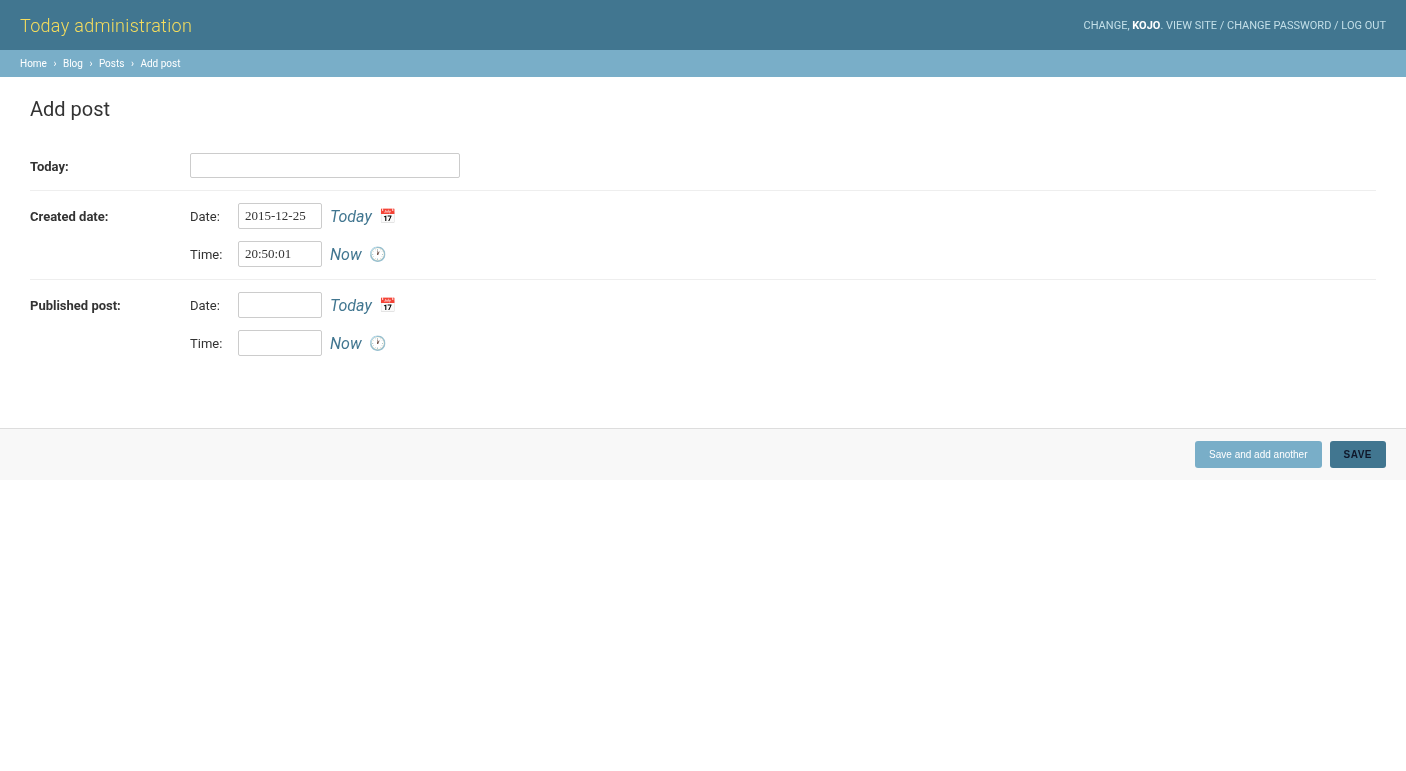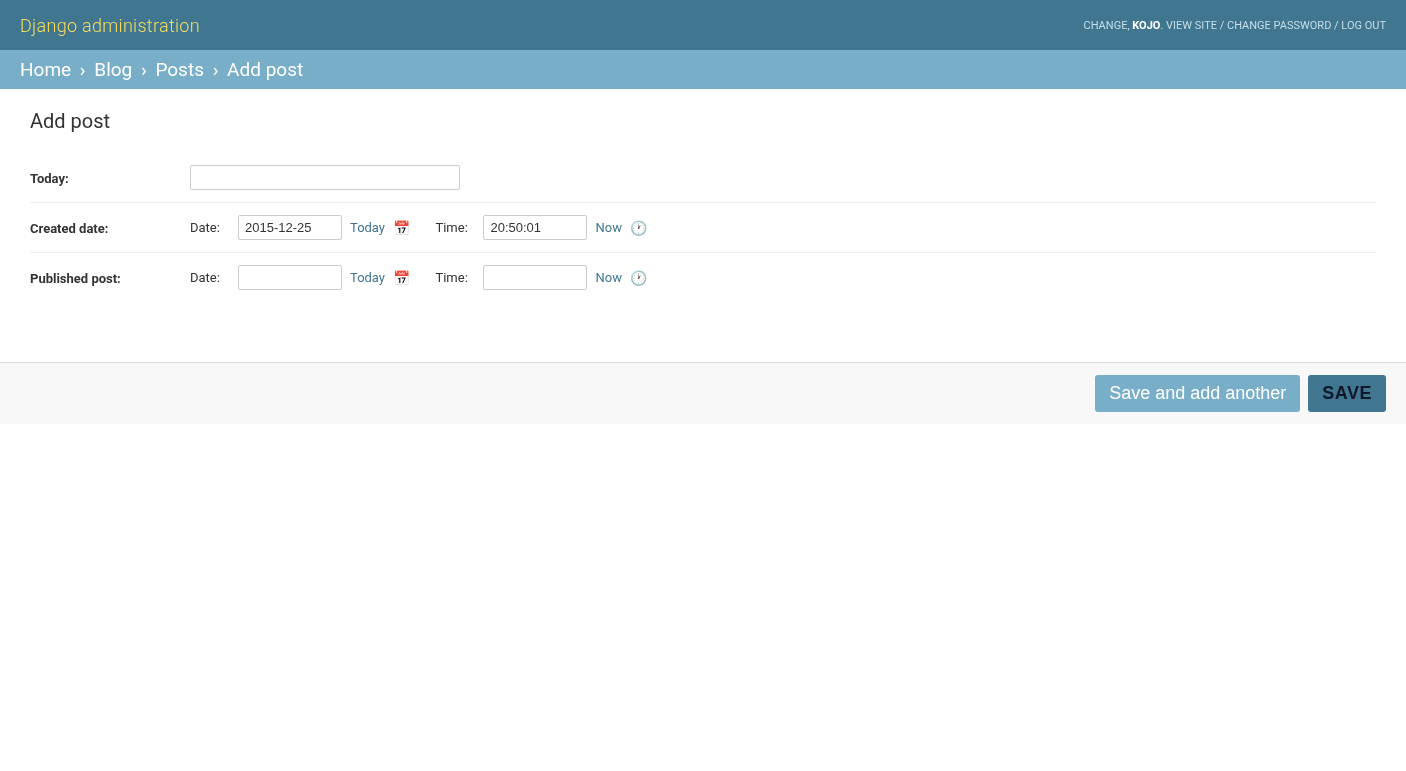--- a/index.html
+++ b/index.html
@@ -30,21 +30,21 @@
       text-decoration: none;
     }
     #header .user-tools strong {
       color: #fff;
     }
 
     
     #breadcrumbs {
       background: #79aec8;
       padding: 8px 20px;
-      font-size: 19px;
+      font-size: 10px;
       color: #fff;
     }
     #breadcrumbs a {
       color: #fff;
       text-decoration: none;
     }
     #breadcrumbs .separator {
       margin: 0 4px;
       color: #fff;
     }
@@ -117,40 +117,43 @@
       cursor: pointer;
       font-size: 14px;
       text-decoration: none;
     }
     .edit-icon { color: #c8a900; }
     .add-icon { color: #417690; }
 
     
     .date-time-group {
       display: flex;
-      gap: 25px;
+      flex-direction: column;
+      gap: 12px;
     }
     .dt-row {
       display: flex;
       align-items: center;
       gap: 8px;
     }
     .dt-label {
       width: 40px;
       font-size: 13px;
       color: #333;
     }
     .dt-input {
-      width: 104px;
+      width: 84px;
+      font-family: Liberation Serif, serif;
     }
     .dt-link {
       color: #417690;
       text-decoration: none;
-      font-size: 13px;
+      font-size: 16px;
       cursor: pointer;
+      font-style: italic;
     }
     .dt-icon {
       color: #417690;
       font-size: 14px;
     }
 
     
     #footer {
       border-top: 1px solid #ddd;
       background: #f8f8f8;
@@ -159,40 +162,40 @@
       justify-content: flex-end;
       align-items: center;
       gap: 8px;
       margin-top: 40px;
     }
     .submit-btn {
       padding: 8px 14px;
       border: none;
       border-radius: 3px;
       cursor: pointer;
-      font-size: 18px;
+      font-size: 10px;
       font-weight: 400;
     }
     .btn-secondary {
       background: #79aec8;
       color: #fff;
     }
     .btn-primary {
       background: #417690;
       color: #0f172a;
       font-weight: bold;
       letter-spacing: 0.5px;
       text-transform: uppercase;
     }
   </style>
 </head>
 <body>
 
 <div id="header">
-  <span class="branding">Django administration</span>
+  <span class="branding">Today administration</span>
   <div class="user-tools">
     <span>CHANGE, </span><strong>KOJO</strong>.
     <a href="#">VIEW SITE</a> /
     <a href="#">CHANGE PASSWORD</a> /
     <a href="#">LOG OUT</a>
   </div>
 </div>
 
 <div id="breadcrumbs">
   <a href="#">Home</a>

